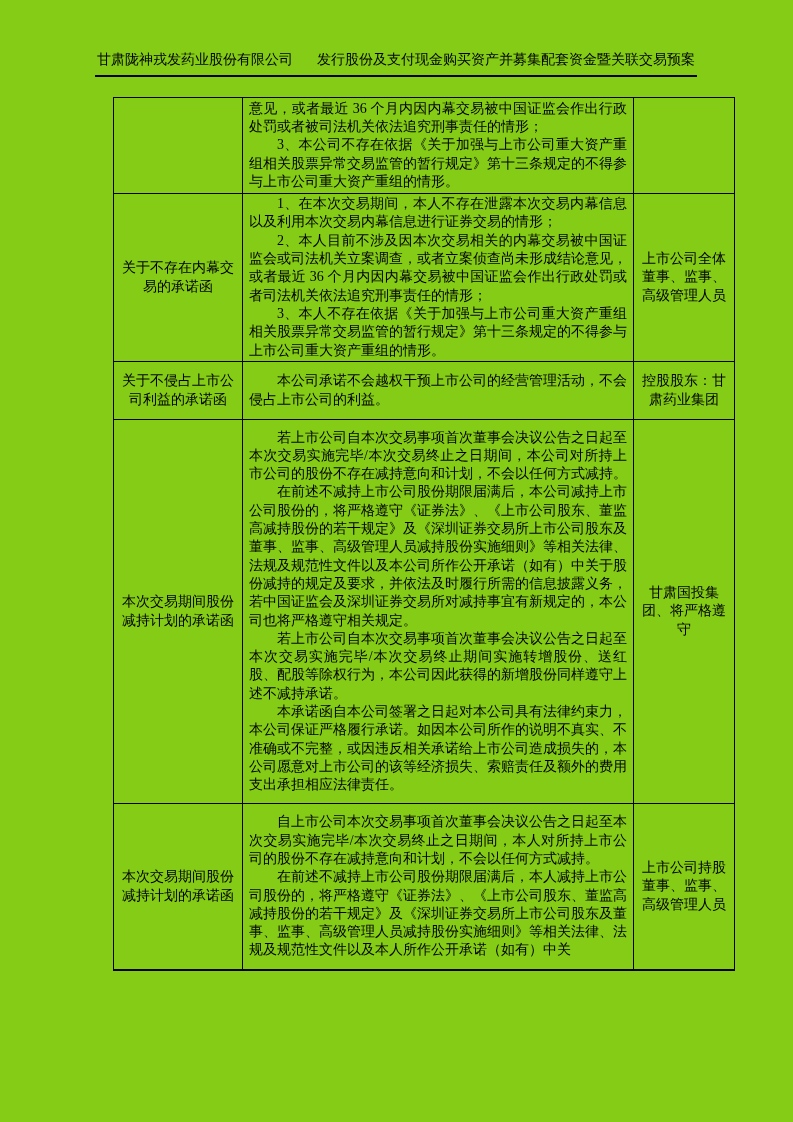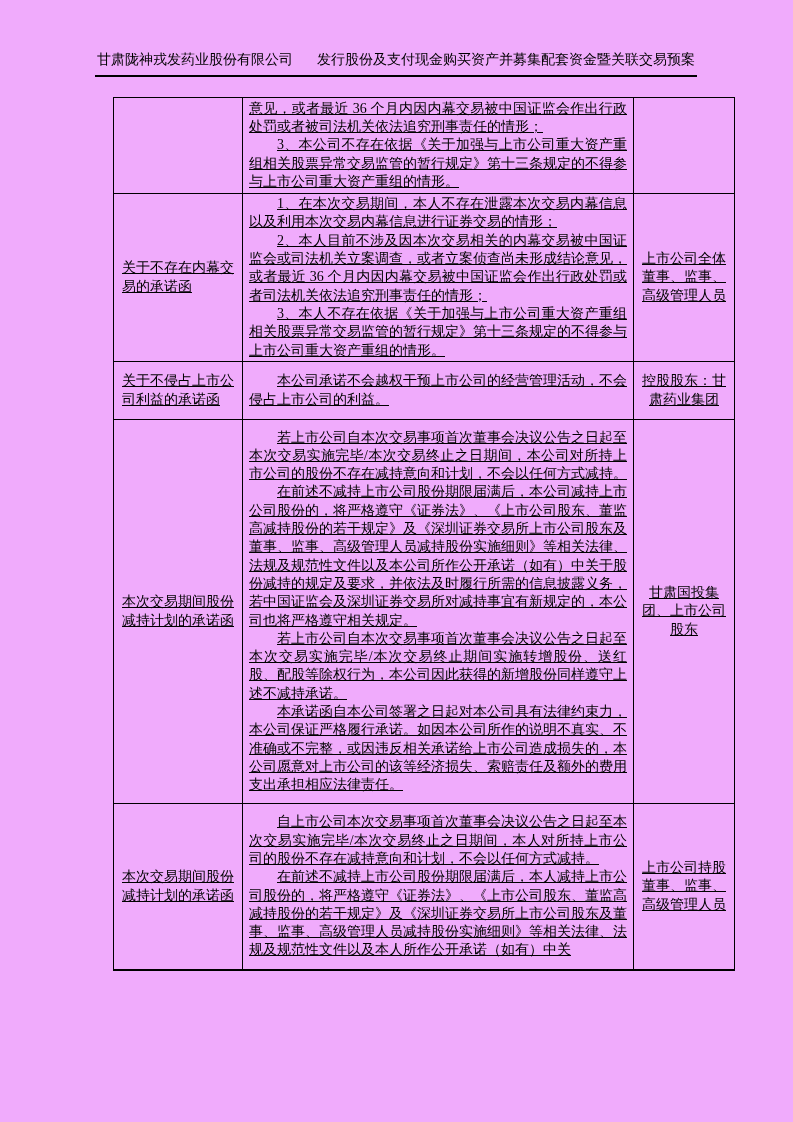--- a/index.html
+++ b/index.html
@@ -1,19 +1,19 @@
 <!DOCTYPE html>
 <html><head>
 <meta charset="utf-8">
 <style>
   html,body { margin:0; padding:0; background:#ffffff; }
   .page {
     position:relative;
     width:793px; height:1122px;
-    background:#f0abfc;
+    background:#84cc16;
     color:#000;
     font-family:"Liberation Serif","DejaVu Serif",serif;
     overflow:hidden;
   }
   .doc-header {
     position:absolute;
     left:95px; top:50px; width:602px;
     text-align:center;
     font-size:14px;
     line-height:20px;
@@ -28,23 +28,22 @@
     width:582px;
     border-collapse:collapse;
     table-layout:fixed;
     font-size:14px;
   }
   table.commitments td {
     border:1.5px solid #000;
     vertical-align:middle;
     overflow:hidden;
     line-height:18.3px;
-    text-decoration:underline;
   }
-  td.c1 { width:112px; padding:1px 8px; }
+  td.c1 { width:112px; text-align:center; padding:1px 8px; }
   td.c2 { width:378px; text-align:justify; padding:1px 6px; }
   td.c3 { width:92px;  text-align:center; padding:1px 4px; }
   tr.r1 td { height:93px; }
   tr.r2 td { height:165px; }
   tr.r3 td { height:54px; }
   tr.r4 td { height:55px;margin-top:40px; }
   tr.r5 td { height:381px; }
   tr.r6 td { height:163px; }
   .para { margin:0; text-indent:2em; }
   .para.noindent { text-indent:0; }
@@ -87,21 +86,21 @@
         <td class="c3">控股股东：甘肃药业集团</td>
       </tr>
       <tr class="r5">
         <td class="c1">本次交易期间股份减持计划的承诺函</td>
         <td class="c2">
             <p class="para">若上市公司自本次交易事项首次董事会决议公告之日起至本次交易实施完毕/本次交易终止之日期间，本公司对所持上市公司的股份不存在减持意向和计划，不会以任何方式减持。</p>
             <p class="para">在前述不减持上市公司股份期限届满后，本公司减持上市公司股份的，将严格遵守《证券法》、《上市公司股东、董监高减持股份的若干规定》及《深圳证券交易所上市公司股东及董事、监事、高级管理人员减持股份实施细则》等相关法律、法规及规范性文件以及本公司所作公开承诺（如有）中关于股份减持的规定及要求，并依法及时履行所需的信息披露义务，若中国证监会及深圳证券交易所对减持事宜有新规定的，本公司也将严格遵守相关规定。</p>
             <p class="para">若上市公司自本次交易事项首次董事会决议公告之日起至本次交易实施完毕/本次交易终止期间实施转增股份、送红股、配股等除权行为，本公司因此获得的新增股份同样遵守上述不减持承诺。</p>
             <p class="para">本承诺函自本公司签署之日起对本公司具有法律约束力，本公司保证严格履行承诺。如因本公司所作的说明不真实、不准确或不完整，或因违反相关承诺给上市公司造成损失的，本公司愿意对上市公司的该等经济损失、索赔责任及额外的费用支出承担相应法律责任。</p>
           </td>
-        <td class="c3">甘肃国投集团、上市公司股东</td>
+        <td class="c3">甘肃国投集团、将严格遵守</td>
       </tr>
       <tr class="r6">
         <td class="c1">本次交易期间股份减持计划的承诺函</td>
         <td class="c2">
             <p class="para">自上市公司本次交易事项首次董事会决议公告之日起至本次交易实施完毕/本次交易终止之日期间，本人对所持上市公司的股份不存在减持意向和计划，不会以任何方式减持。</p>
             <p class="para">在前述不减持上市公司股份期限届满后，本人减持上市公司股份的，将严格遵守《证券法》、《上市公司股东、董监高减持股份的若干规定》及《深圳证券交易所上市公司股东及董事、监事、高级管理人员减持股份实施细则》等相关法律、法规及规范性文件以及本人所作公开承诺（如有）中关</p>
           </td>
         <td class="c3">上市公司持股董事、监事、高级管理人员</td>
       </tr>
     </tbody>

